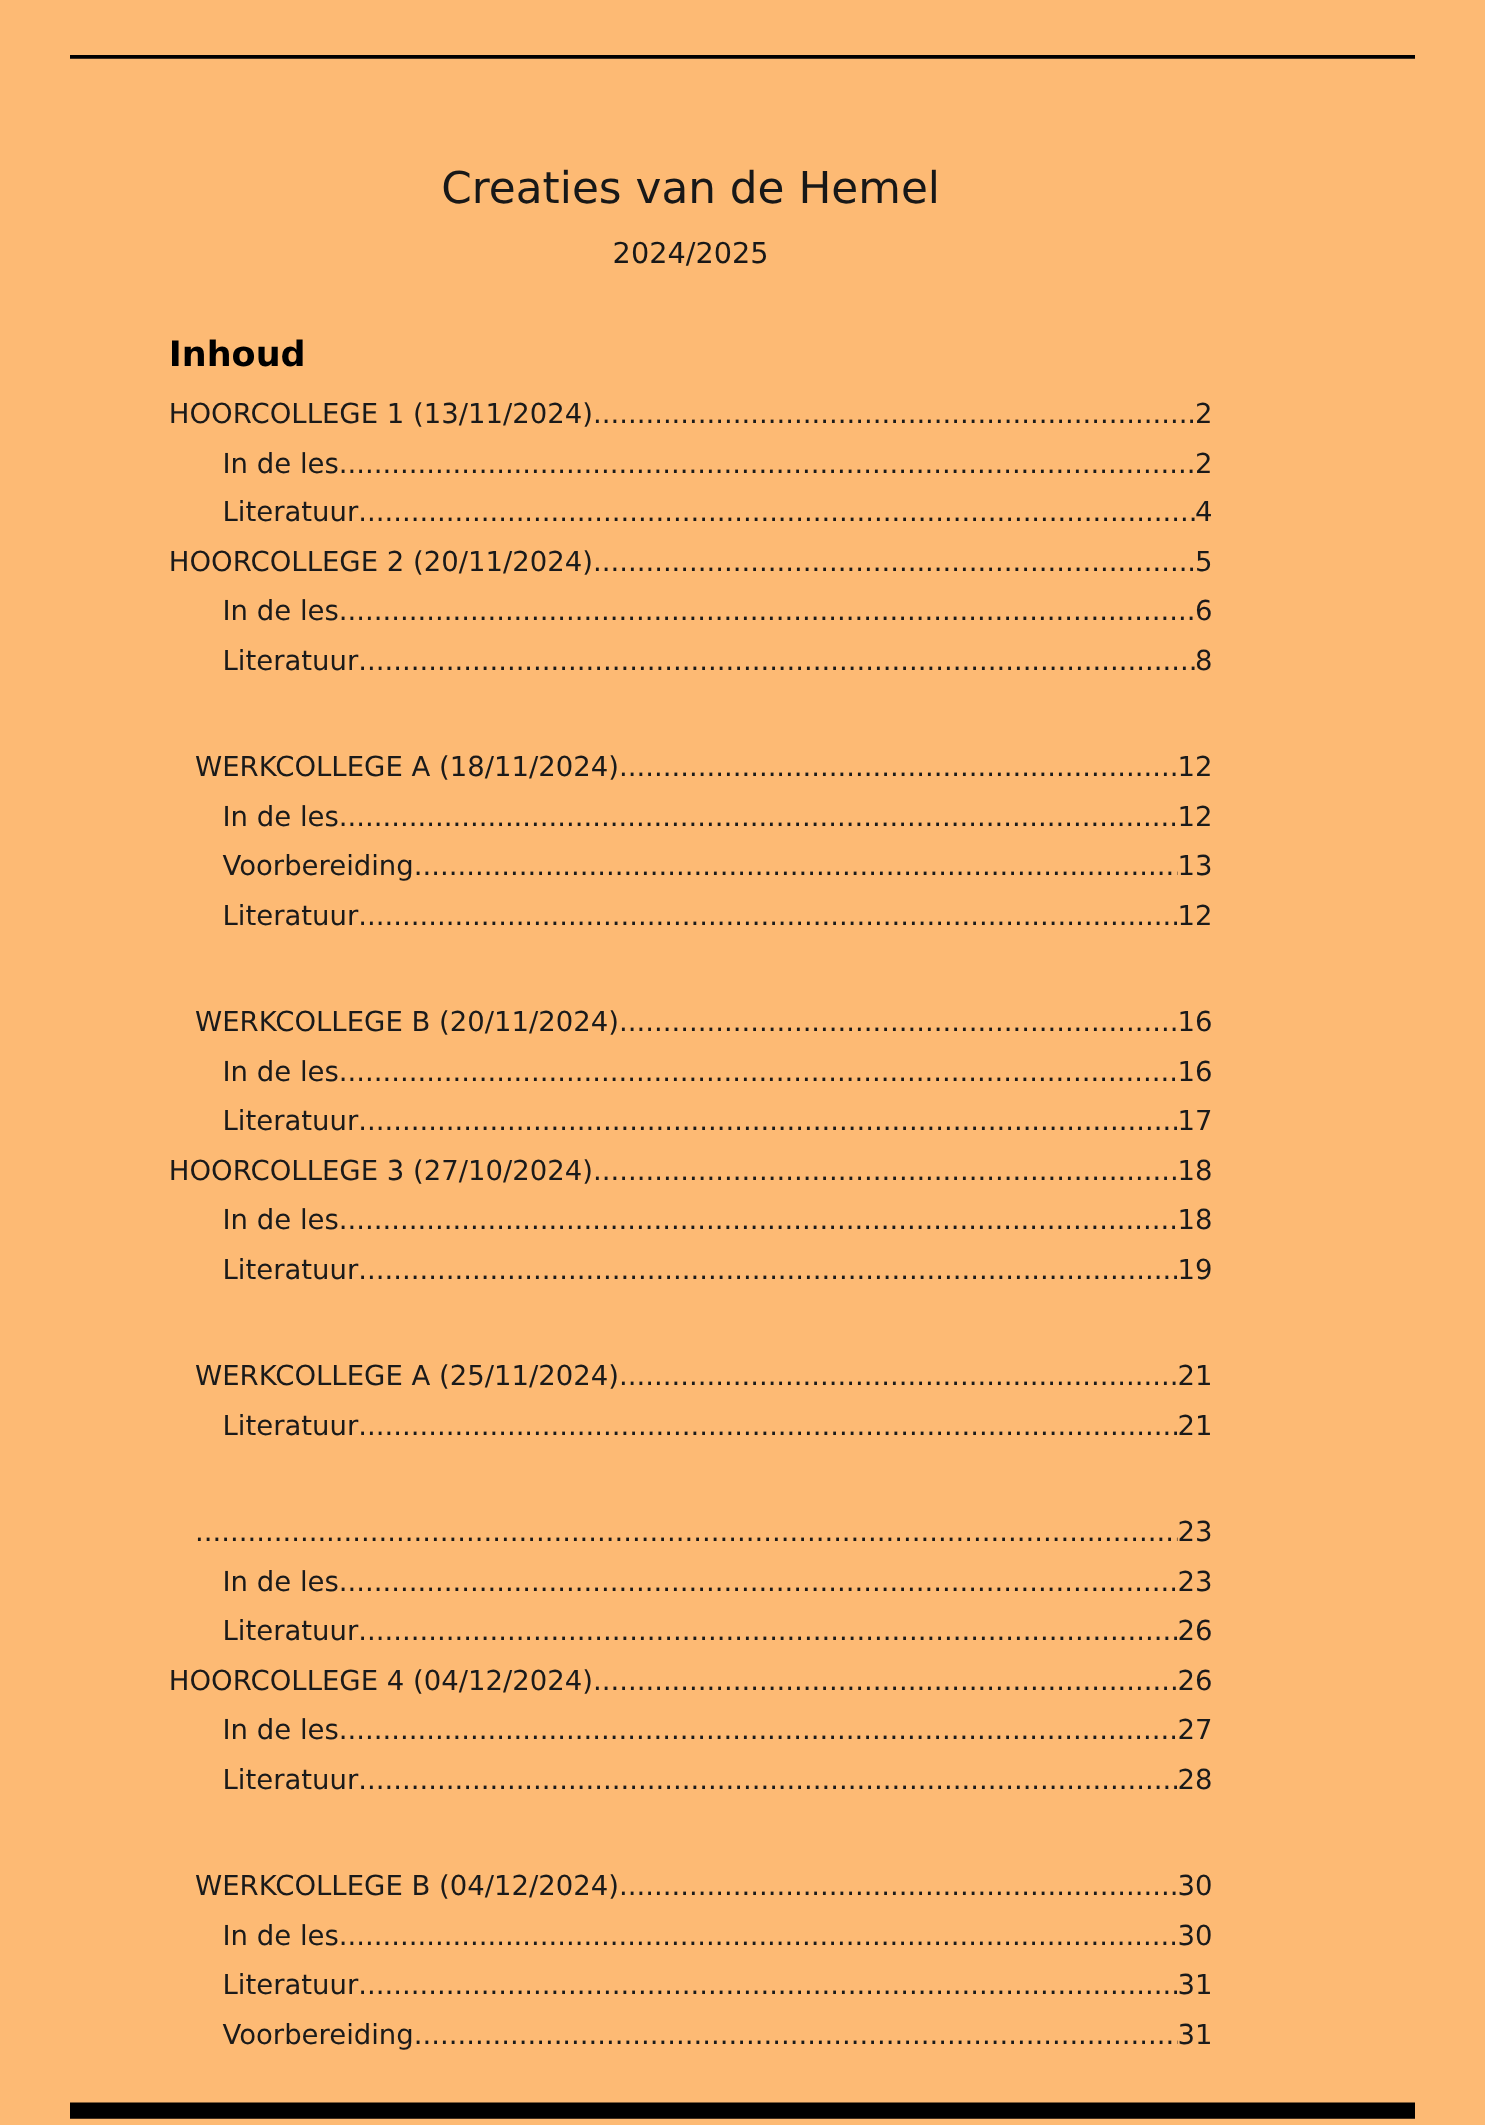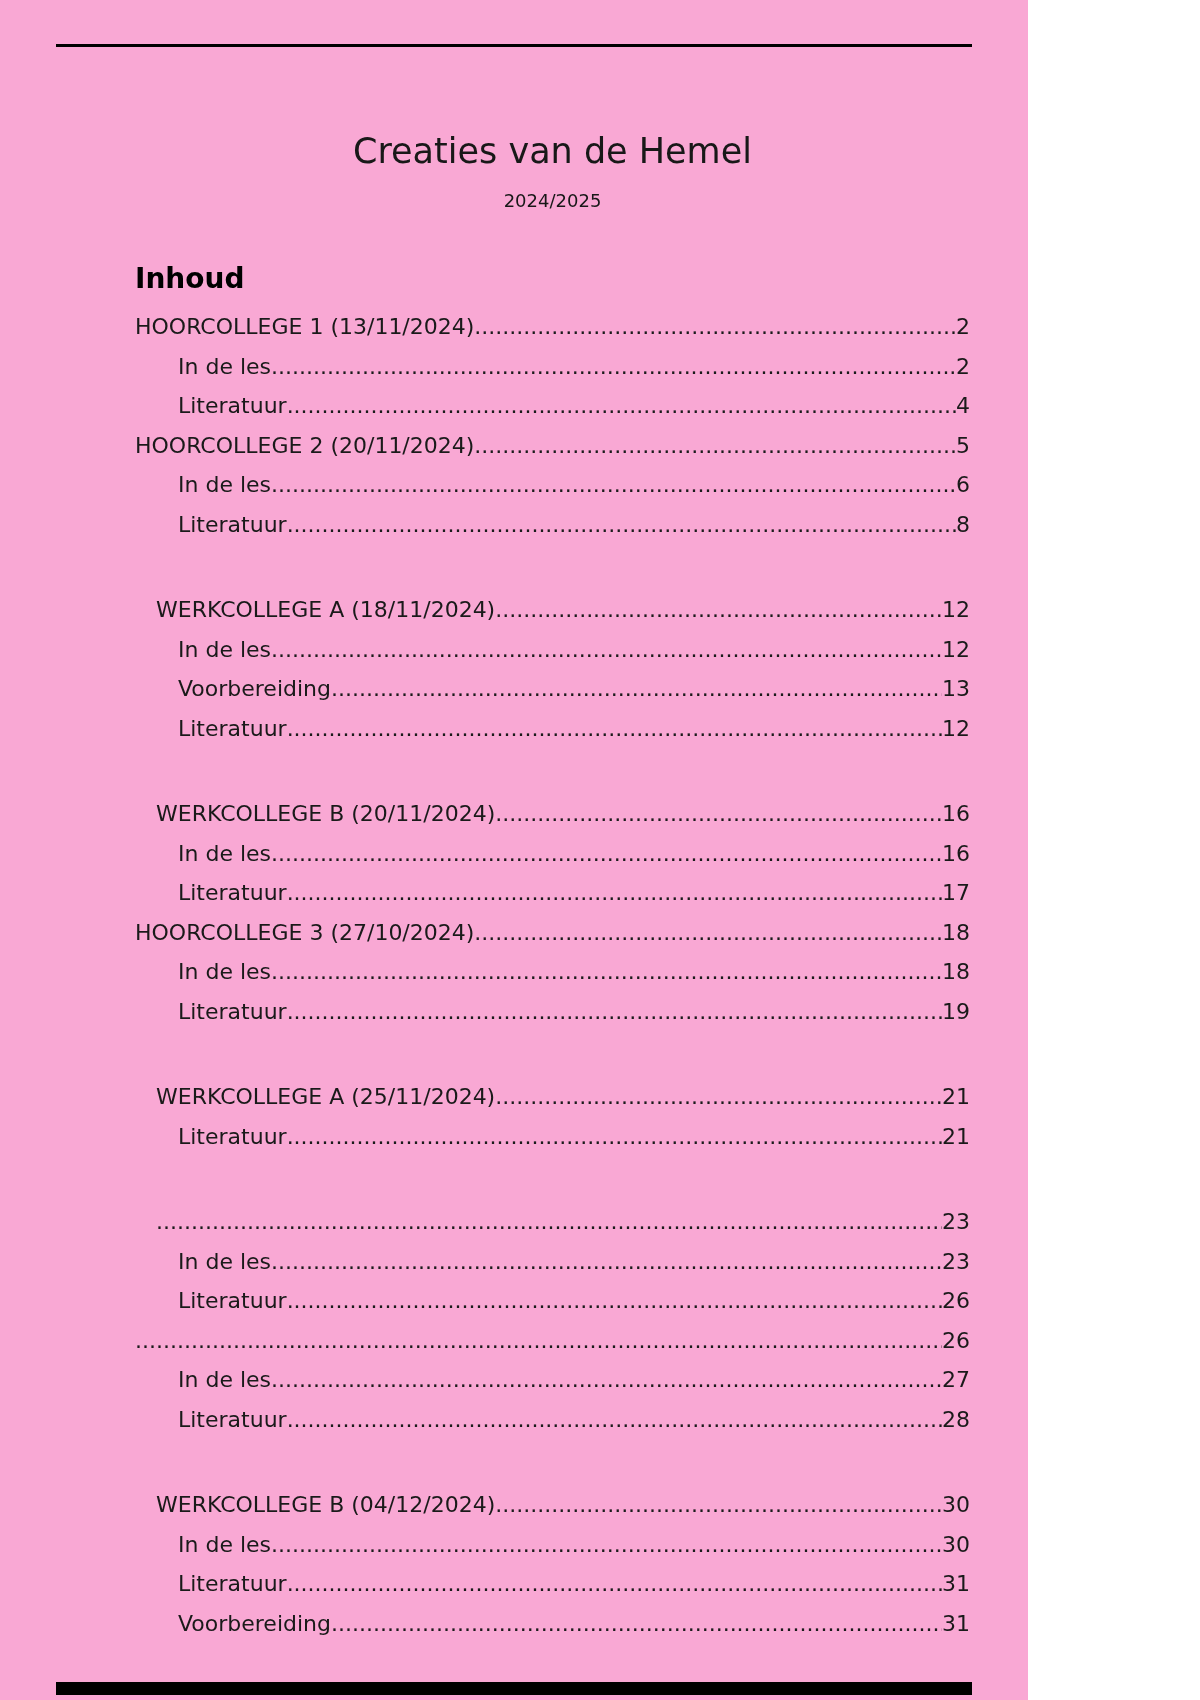--- a/index.html
+++ b/index.html
@@ -5,21 +5,21 @@
   * { margin: 0; padding: 0; box-sizing: border-box; }
   html, body { background: #ffffff; }
   body {
     width: 1200px;
     height: 1700px;
     position: relative;
     font-family: "DejaVu Sans", "Liberation Sans", sans-serif;
     color: #1a1a1a;
     overflow: hidden;
   }
-  .page { position: relative; width: 1028px; height: 1700px; background: #f9a8d4; text-decoration: underline; }
+  .page { position: relative; width: 1188px; height: 1700px; background: #fdba74; text-decoration: underline; }
 
   .top-rule {
     position: absolute;
     left: 56px; right: 56px; top: 44px;
     height: 3px;
     background: #000000;
   }
   .bottom-bar {
     position: absolute;
     left: 56px; right: 56px; bottom: 5px;
@@ -35,21 +35,21 @@
   }
 
   .title-block { text-align: center; padding-top: 130px; }
   .doc-title {
     font-size: 35px;
     font-weight: 400;
     color: #181818;
     line-height: 1.2;
   }
   .doc-subtitle {
-    font-size: 18px;
+    font-size: 23px;
     font-weight: 400;
     margin-top: 18px;
     color: #181818;
   }
 
   .toc-heading {
     font-size: 28px;
     font-weight: 700;
     color: #000000;
     margin-top: 52px;
@@ -199,20 +199,21 @@
     <span class="toc-label">In de les</span>
     <span class="toc-dots"></span>
     <span class="toc-page">23</span>
   </div>
         <div class="toc-row level-2">
     <span class="toc-label">Literatuur</span>
     <span class="toc-dots"></span>
     <span class="toc-page">26</span>
   </div>
         <div class="toc-row level-0">
+    <span class="toc-label">HOORCOLLEGE 4 (04/12/2024)</span>
     <span class="toc-dots"></span>
     <span class="toc-page">26</span>
   </div>
         <div class="toc-row level-2">
     <span class="toc-label">In de les</span>
     <span class="toc-dots"></span>
     <span class="toc-page">27</span>
   </div>
         <div class="toc-row level-2">
     <span class="toc-label">Literatuur</span>

